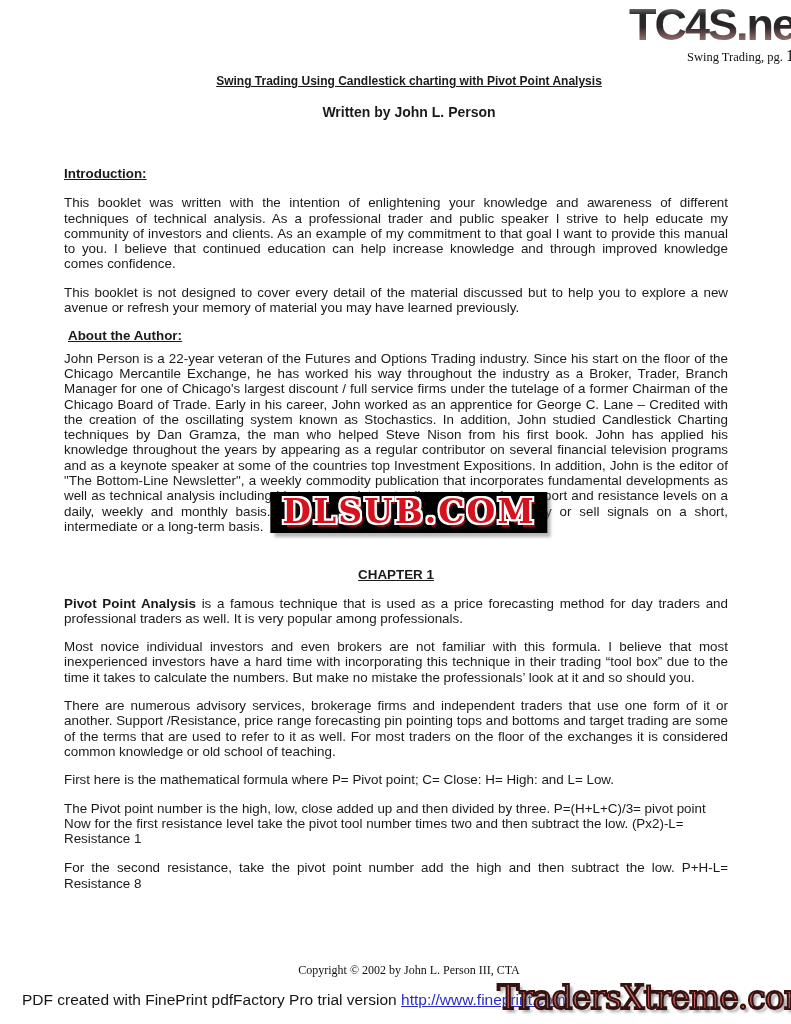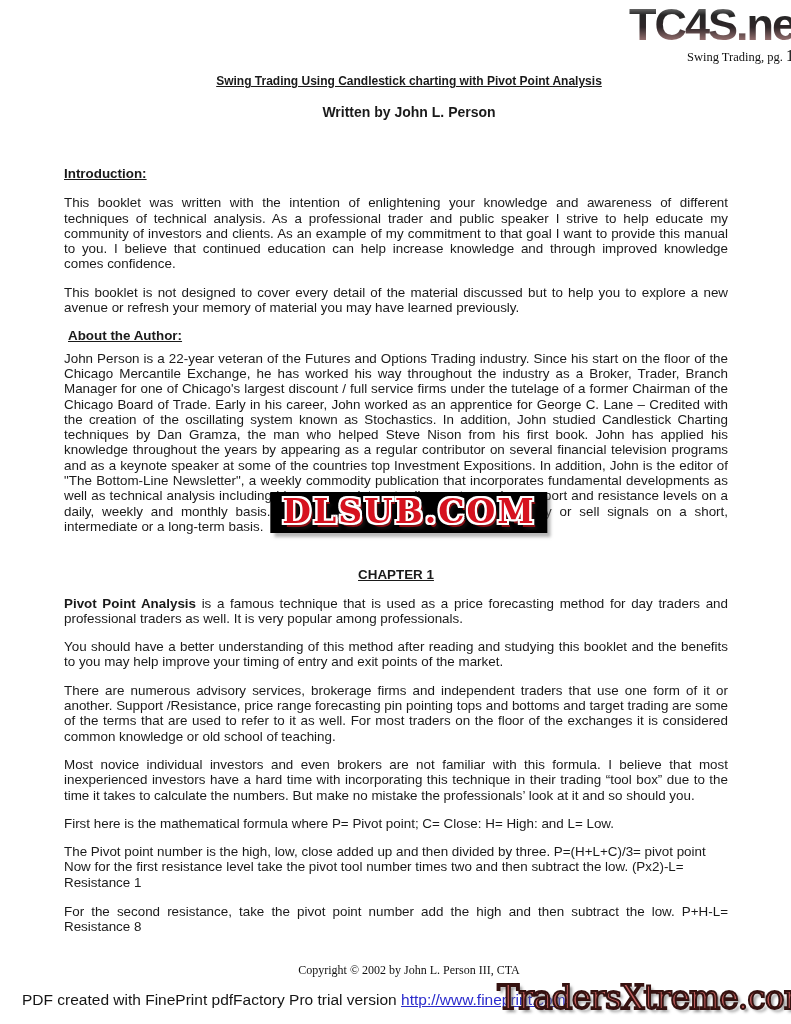--- a/index.html
+++ b/index.html
@@ -180,23 +180,22 @@
     <div class="h-ul">Introduction:</div>
     <p>This booklet was written with the intention of enlightening your knowledge and awareness of different techniques of technical analysis. As a professional trader and public speaker I strive to help educate my community of investors and clients. As an example of my commitment to that goal I want to provide this manual to you. I believe that continued education can help increase knowledge and through improved knowledge comes confidence.</p>
     <p>This booklet is not designed to cover every detail of the material discussed but to help you to explore a new avenue or refresh your memory of material you may have learned previously.</p>
 
     <div class="h-ul h-about">About the Author:</div>
     <p class="p-author">John Person is a 22-year veteran of the Futures and Options Trading industry. Since his start on the floor of the Chicago Mercantile Exchange, he has worked his way throughout the industry as a Broker, Trader, Branch Manager for one of Chicago's largest discount / full service firms under the tutelage of a former Chairman of the Chicago Board of Trade. Early in his career, John worked as an apprentice for George C. Lane – Credited with the creation of the oscillating system known as Stochastics. In addition, John studied Candlestick Charting techniques by Dan Gramza, the man who helped Steve Nison from his first book. John has applied his knowledge throughout the years by appearing as a regular contributor on several financial television programs and as a keynote speaker at some of the countries top Investment Expositions. In addition, John is the editor of "The Bottom-Line Newsletter", a weekly commodity publication that incorporates fundamental developments as well as technical analysis including his own proprietary trading system-using support and resistance levels on a daily, weekly and monthly basis. This helps his clients identify potential buy or sell signals on a short, intermediate or a long-term basis.</p>
 
     <div class="h-chapter">CHAPTER 1</div>
 
     <p><b>Pivot Point Analysis</b><span> is a famous technique that is used as a price forecasting method for day traders and professional traders as well. It is very popular among professionals.</span></p>
-    <p>You should have a better understanding of this method after reading and studying this booklet and the benefits to you may help improve your timing of entry and exit points of the market.</p>
+    <p>Most novice individual investors and even brokers are not familiar with this formula. I believe that most inexperienced investors have a hard time with incorporating this technique in their trading “tool box” due to the time it takes to calculate the numbers. But make no mistake the professionals’ look at it and so should you.</p>
     <p>There are numerous advisory services, brokerage firms and independent traders that use one form of it or another. Support /Resistance, price range forecasting pin pointing tops and bottoms and target trading are some of the terms that are used to refer to it as well. For most traders on the floor of the exchanges it is considered common knowledge or old school of teaching.</p>
-    <p>Most novice individual investors and even brokers are not familiar with this formula. I believe that most inexperienced investors have a hard time with incorporating this technique in their trading “tool box” due to the time it takes to calculate the numbers. But make no mistake the professionals’ look at it and so should you.</p>
     <p>First here is the mathematical formula where P= Pivot point; C= Close: H= High: and L= Low.</p>
 
     <div class="formula-block">
       <div class="fline">The Pivot point number is the high, low, close added up and then divided by three. P=(H+L+C)/3= pivot point</div>
       <div class="fline">Now for the first resistance level take the pivot tool number times two and then subtract the low. (Px2)-L=</div>
       <div class="fline">Resistance 1</div>
     </div>
 
     <p class="last-p">For the second resistance, take the pivot point number add the high and then subtract the low. P+H-L= Resistance 8</p>
 

